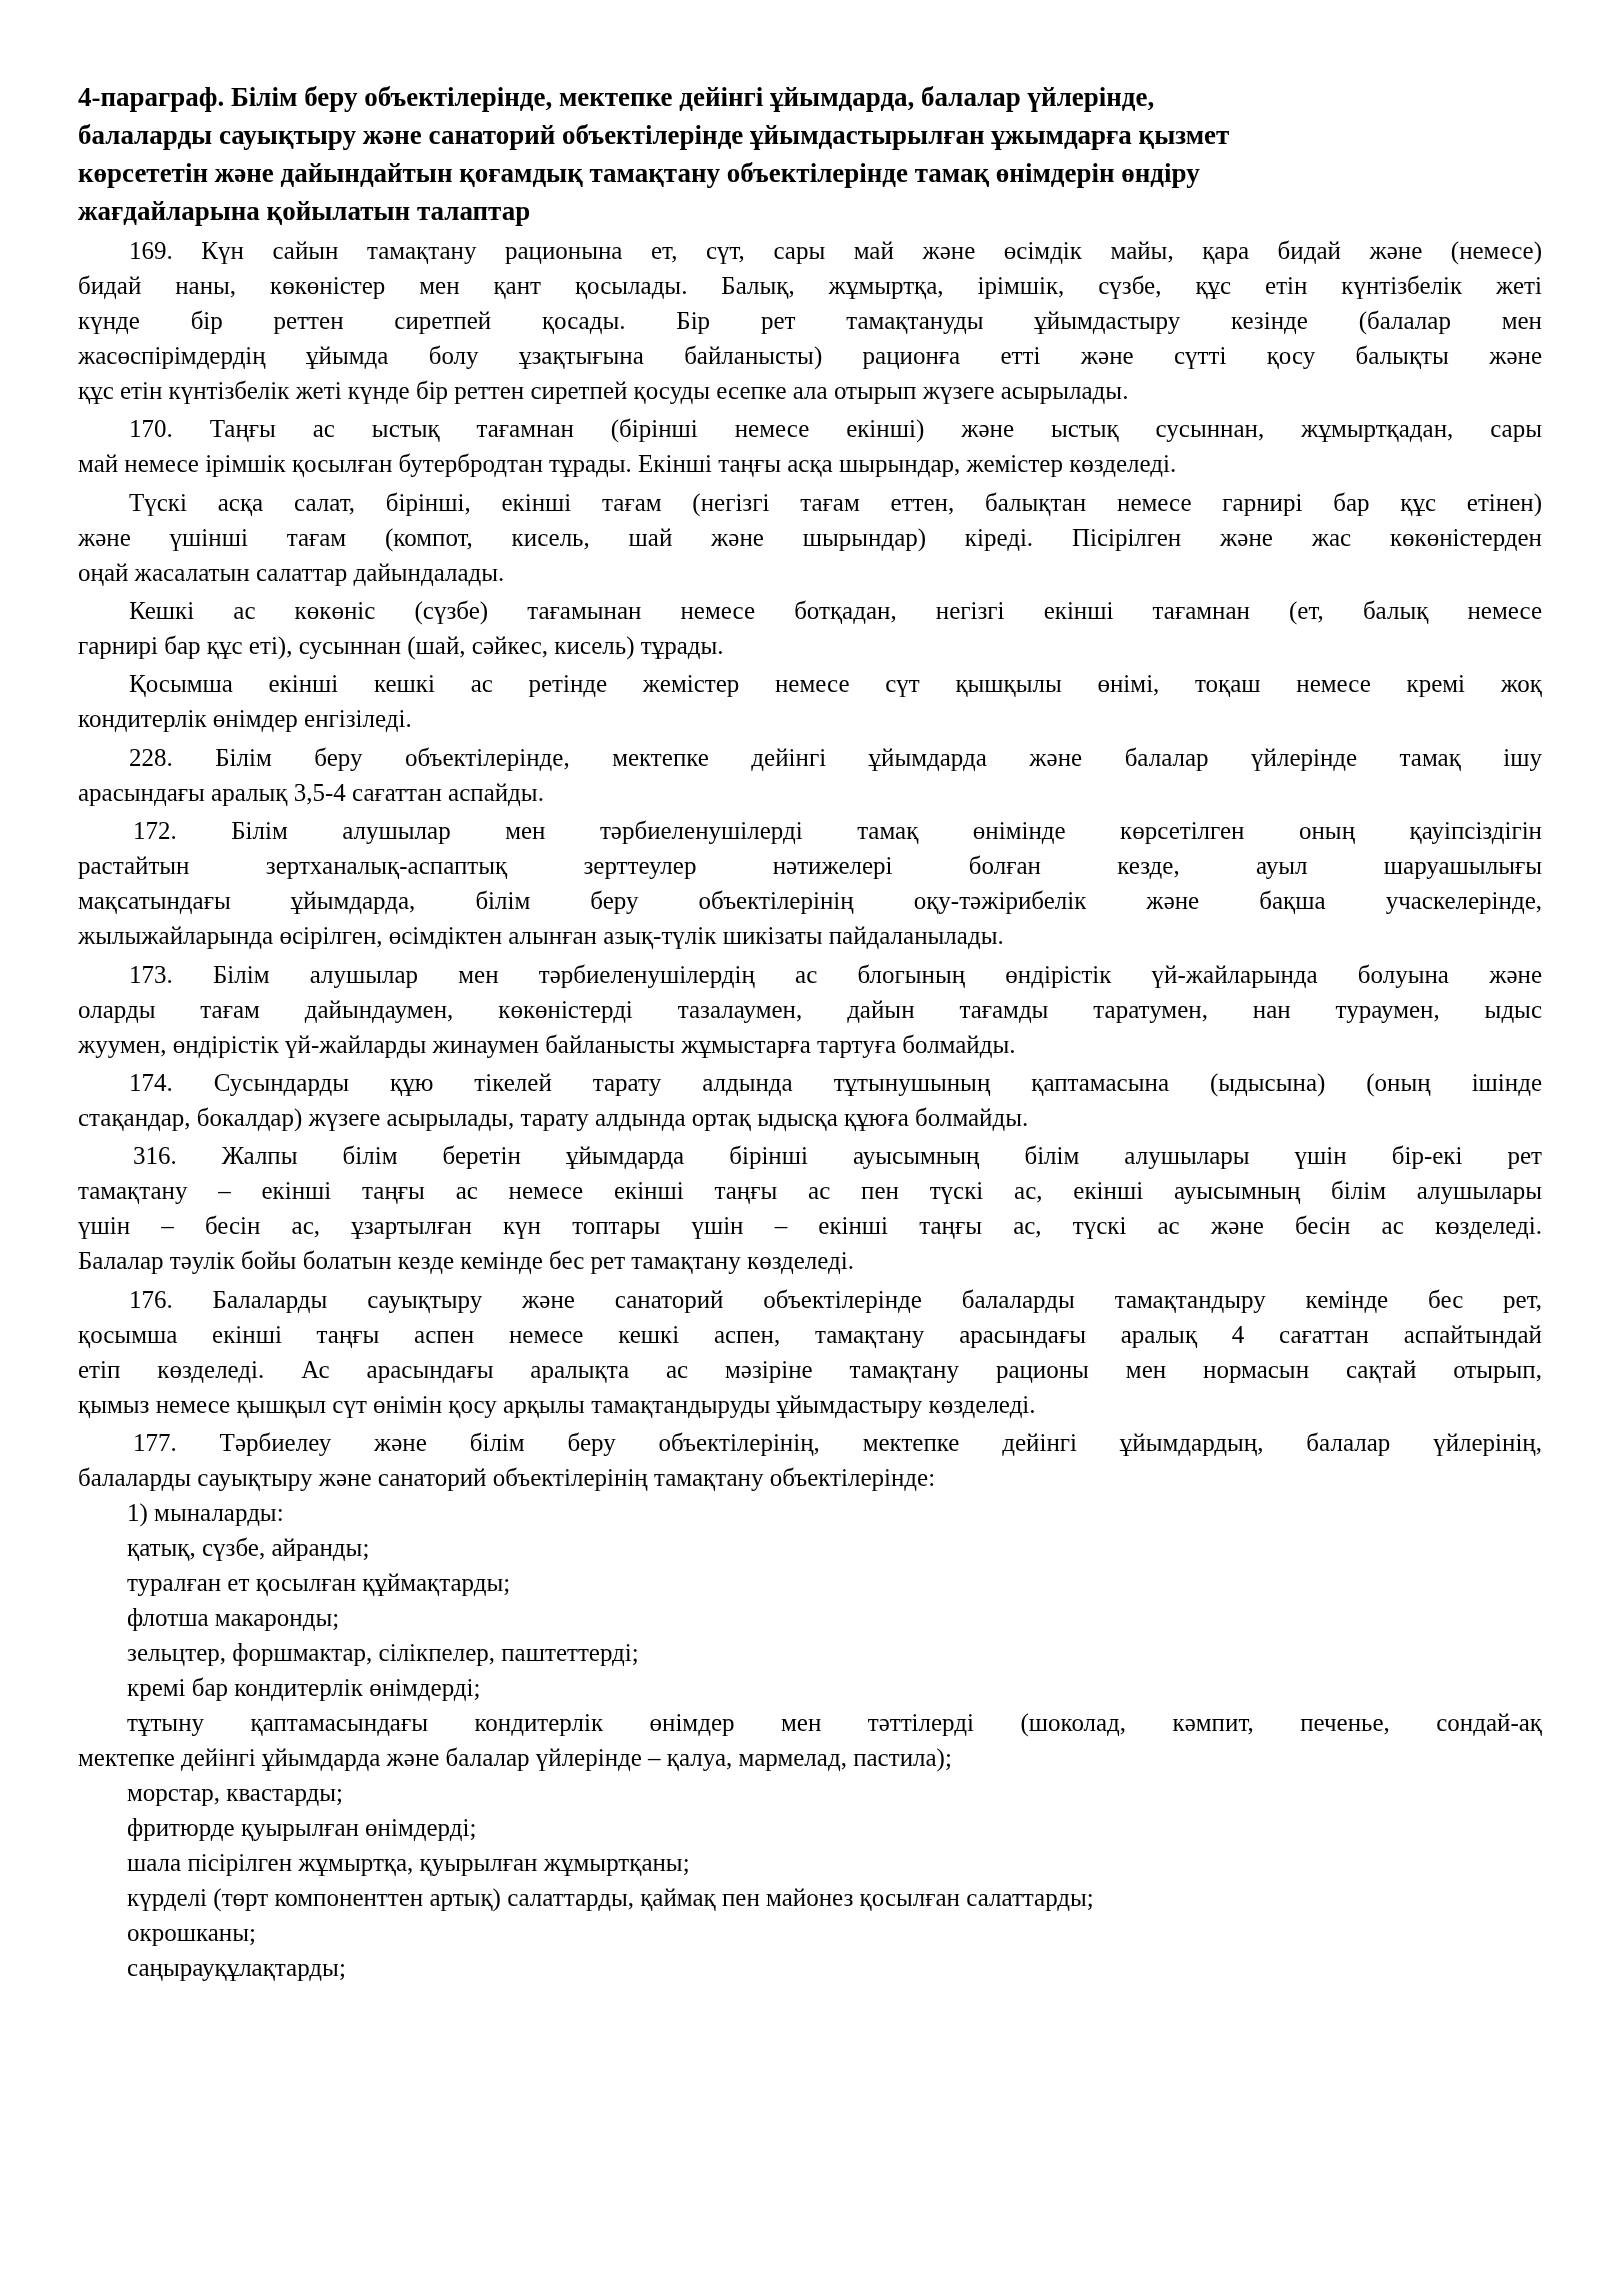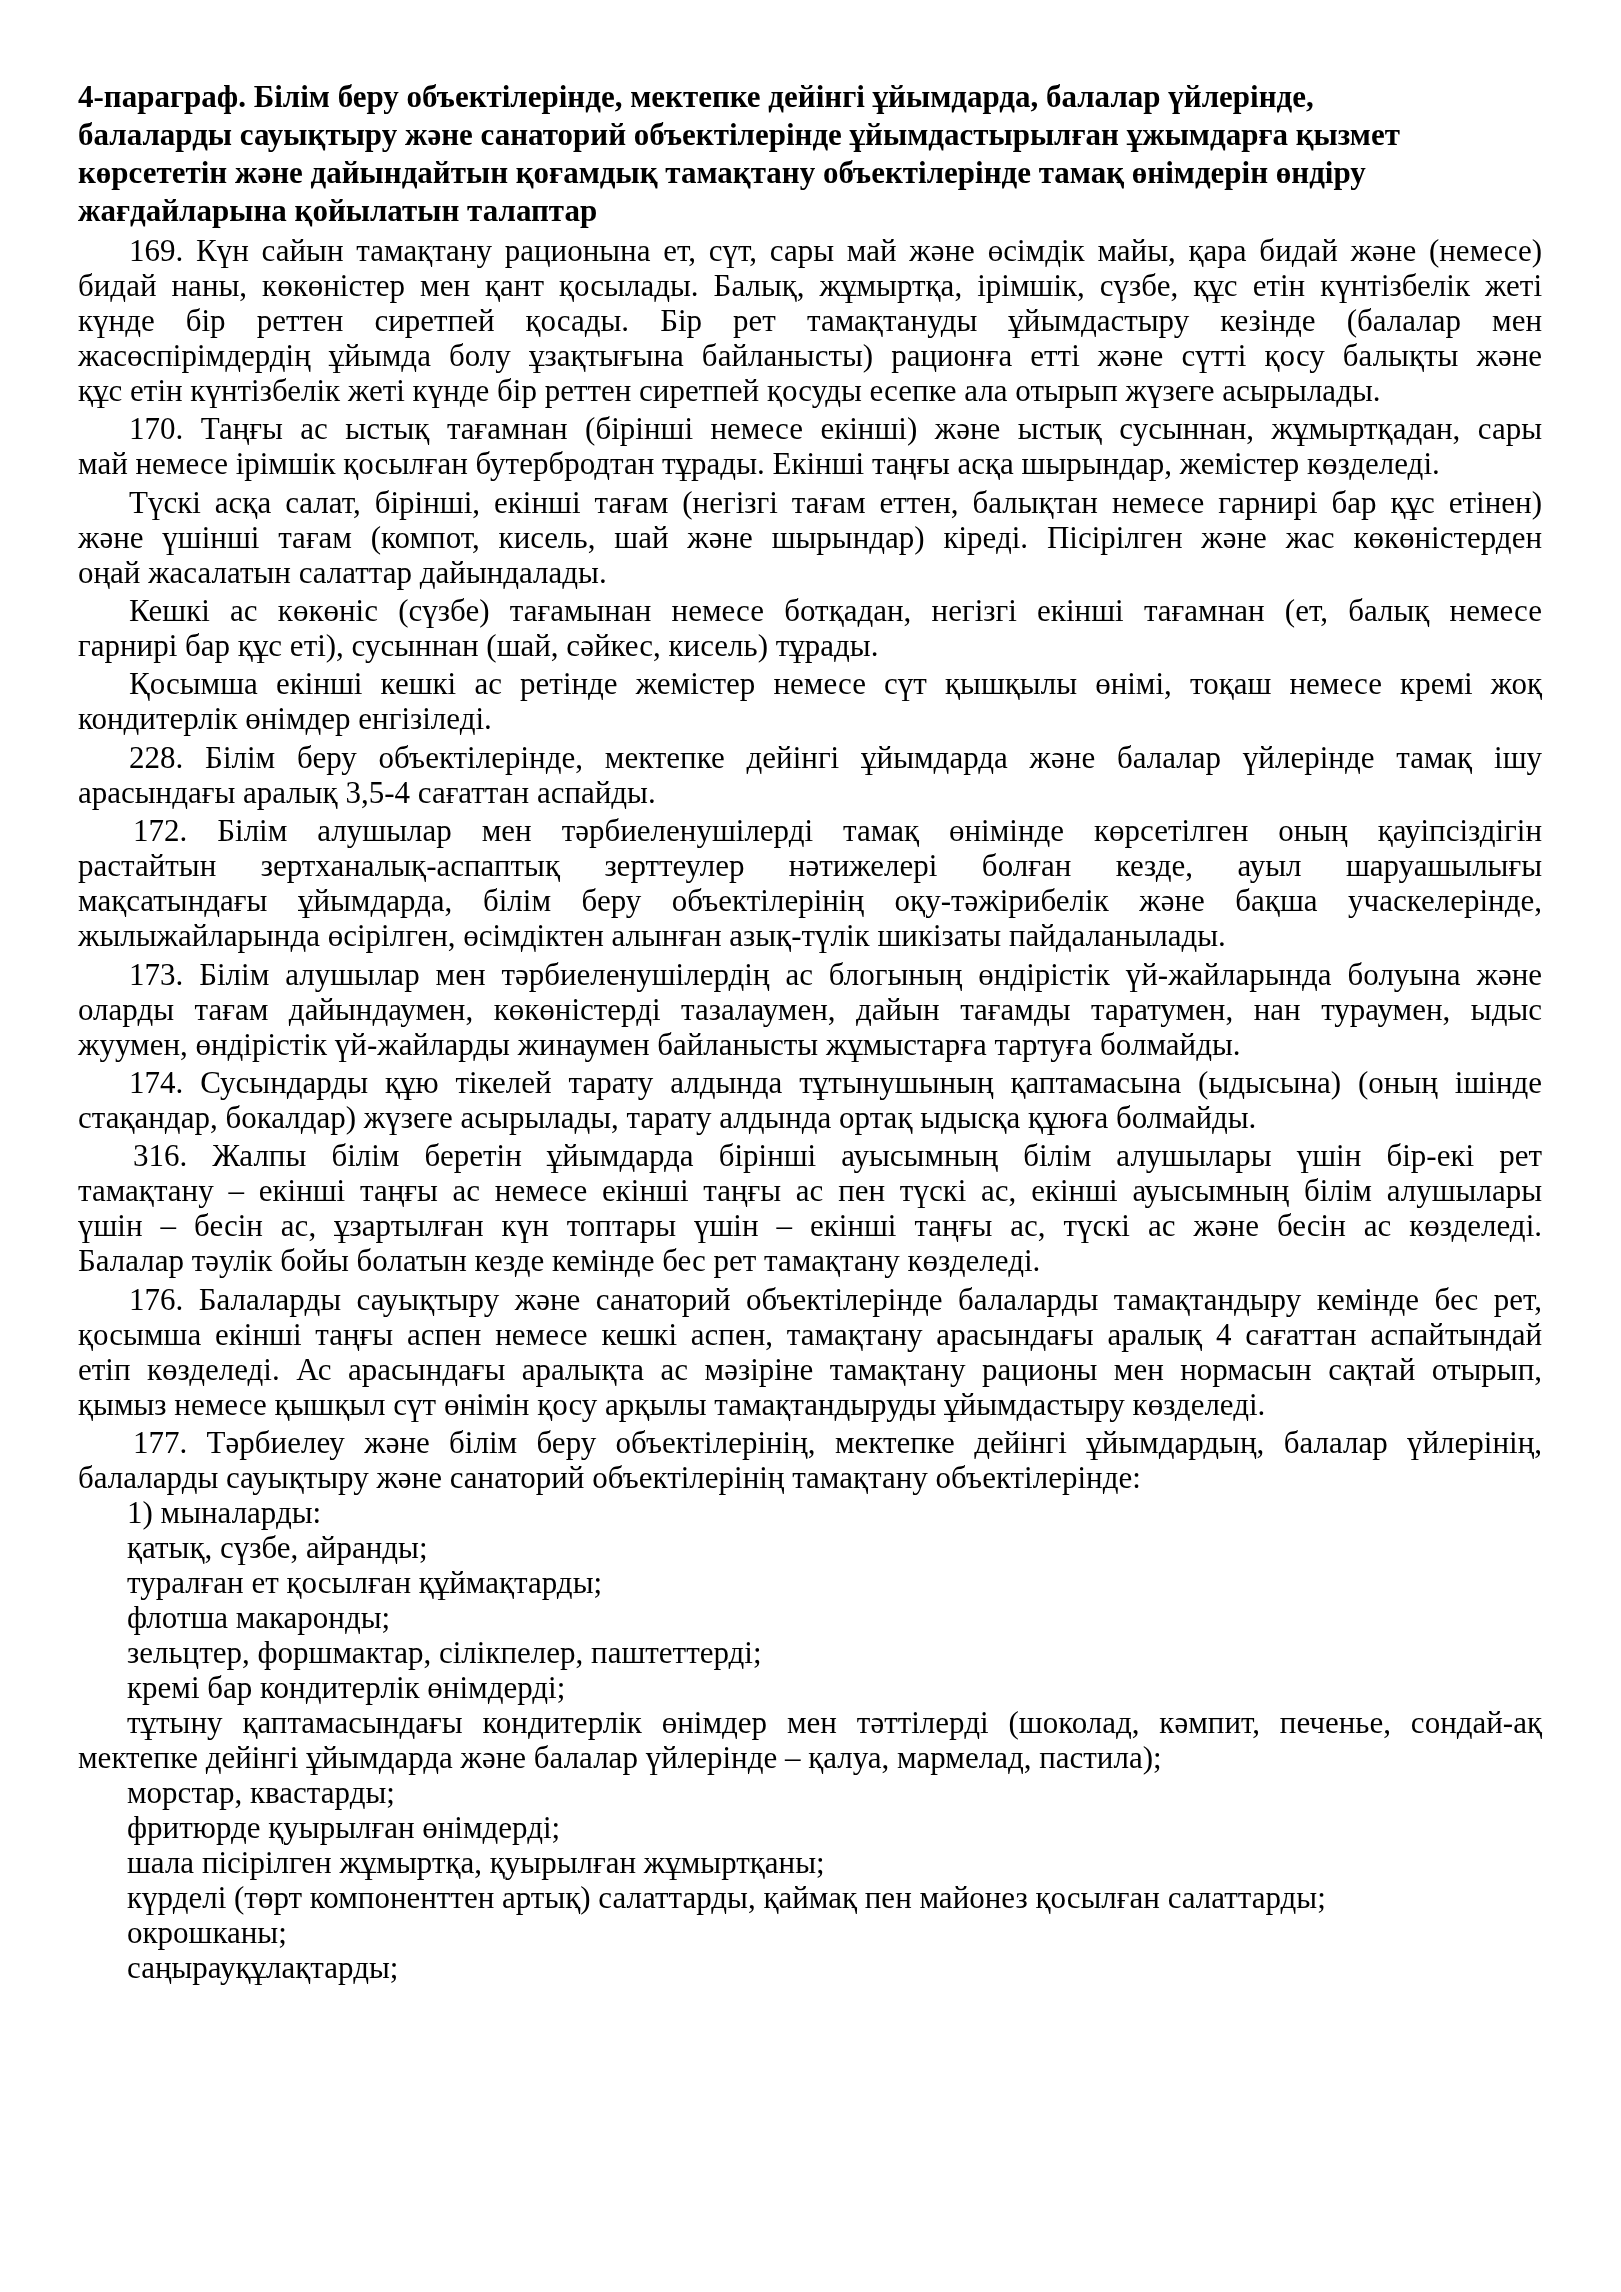--- a/index.html
+++ b/index.html
@@ -2,23 +2,23 @@
 <html><head>
 <meta charset="utf-8">
 <style>
   html, body { margin: 0; padding: 0; background: #ffffff; }
   body { width: 1621px; height: 2293px; position: relative; overflow: hidden; }
   .page {
     position: absolute; left: 78px; top: 78px; width: 1464px;
     font-family: "Liberation Serif", "DejaVu Serif", serif;
     color: #000000;
   }
-  .heading { font-weight: bold; font-size: 31px; line-height: 38px; }
+  .heading { font-weight: bold; font-size: 27px; line-height: 38px; }
   .heading .ln { display: block; white-space: nowrap; }
-  .body { font-size: 31px; line-height: 35px; }
+  .body { font-size: 25px; line-height: 35px; }
   .para { margin-top: 3.4px; }
   .para.list { margin-top: 0; }
   .para.first { margin-top: 2.9px; }
   .ln { display: block; white-space: nowrap; }
   .ln.j { text-align: justify; text-align-last: justify; }
   .ln.ind { padding-left: 51px; }
   .ln.ind2 { padding-left: 55px; }
   .ln.li { padding-left: 49px; }
 </style>
 </head>

